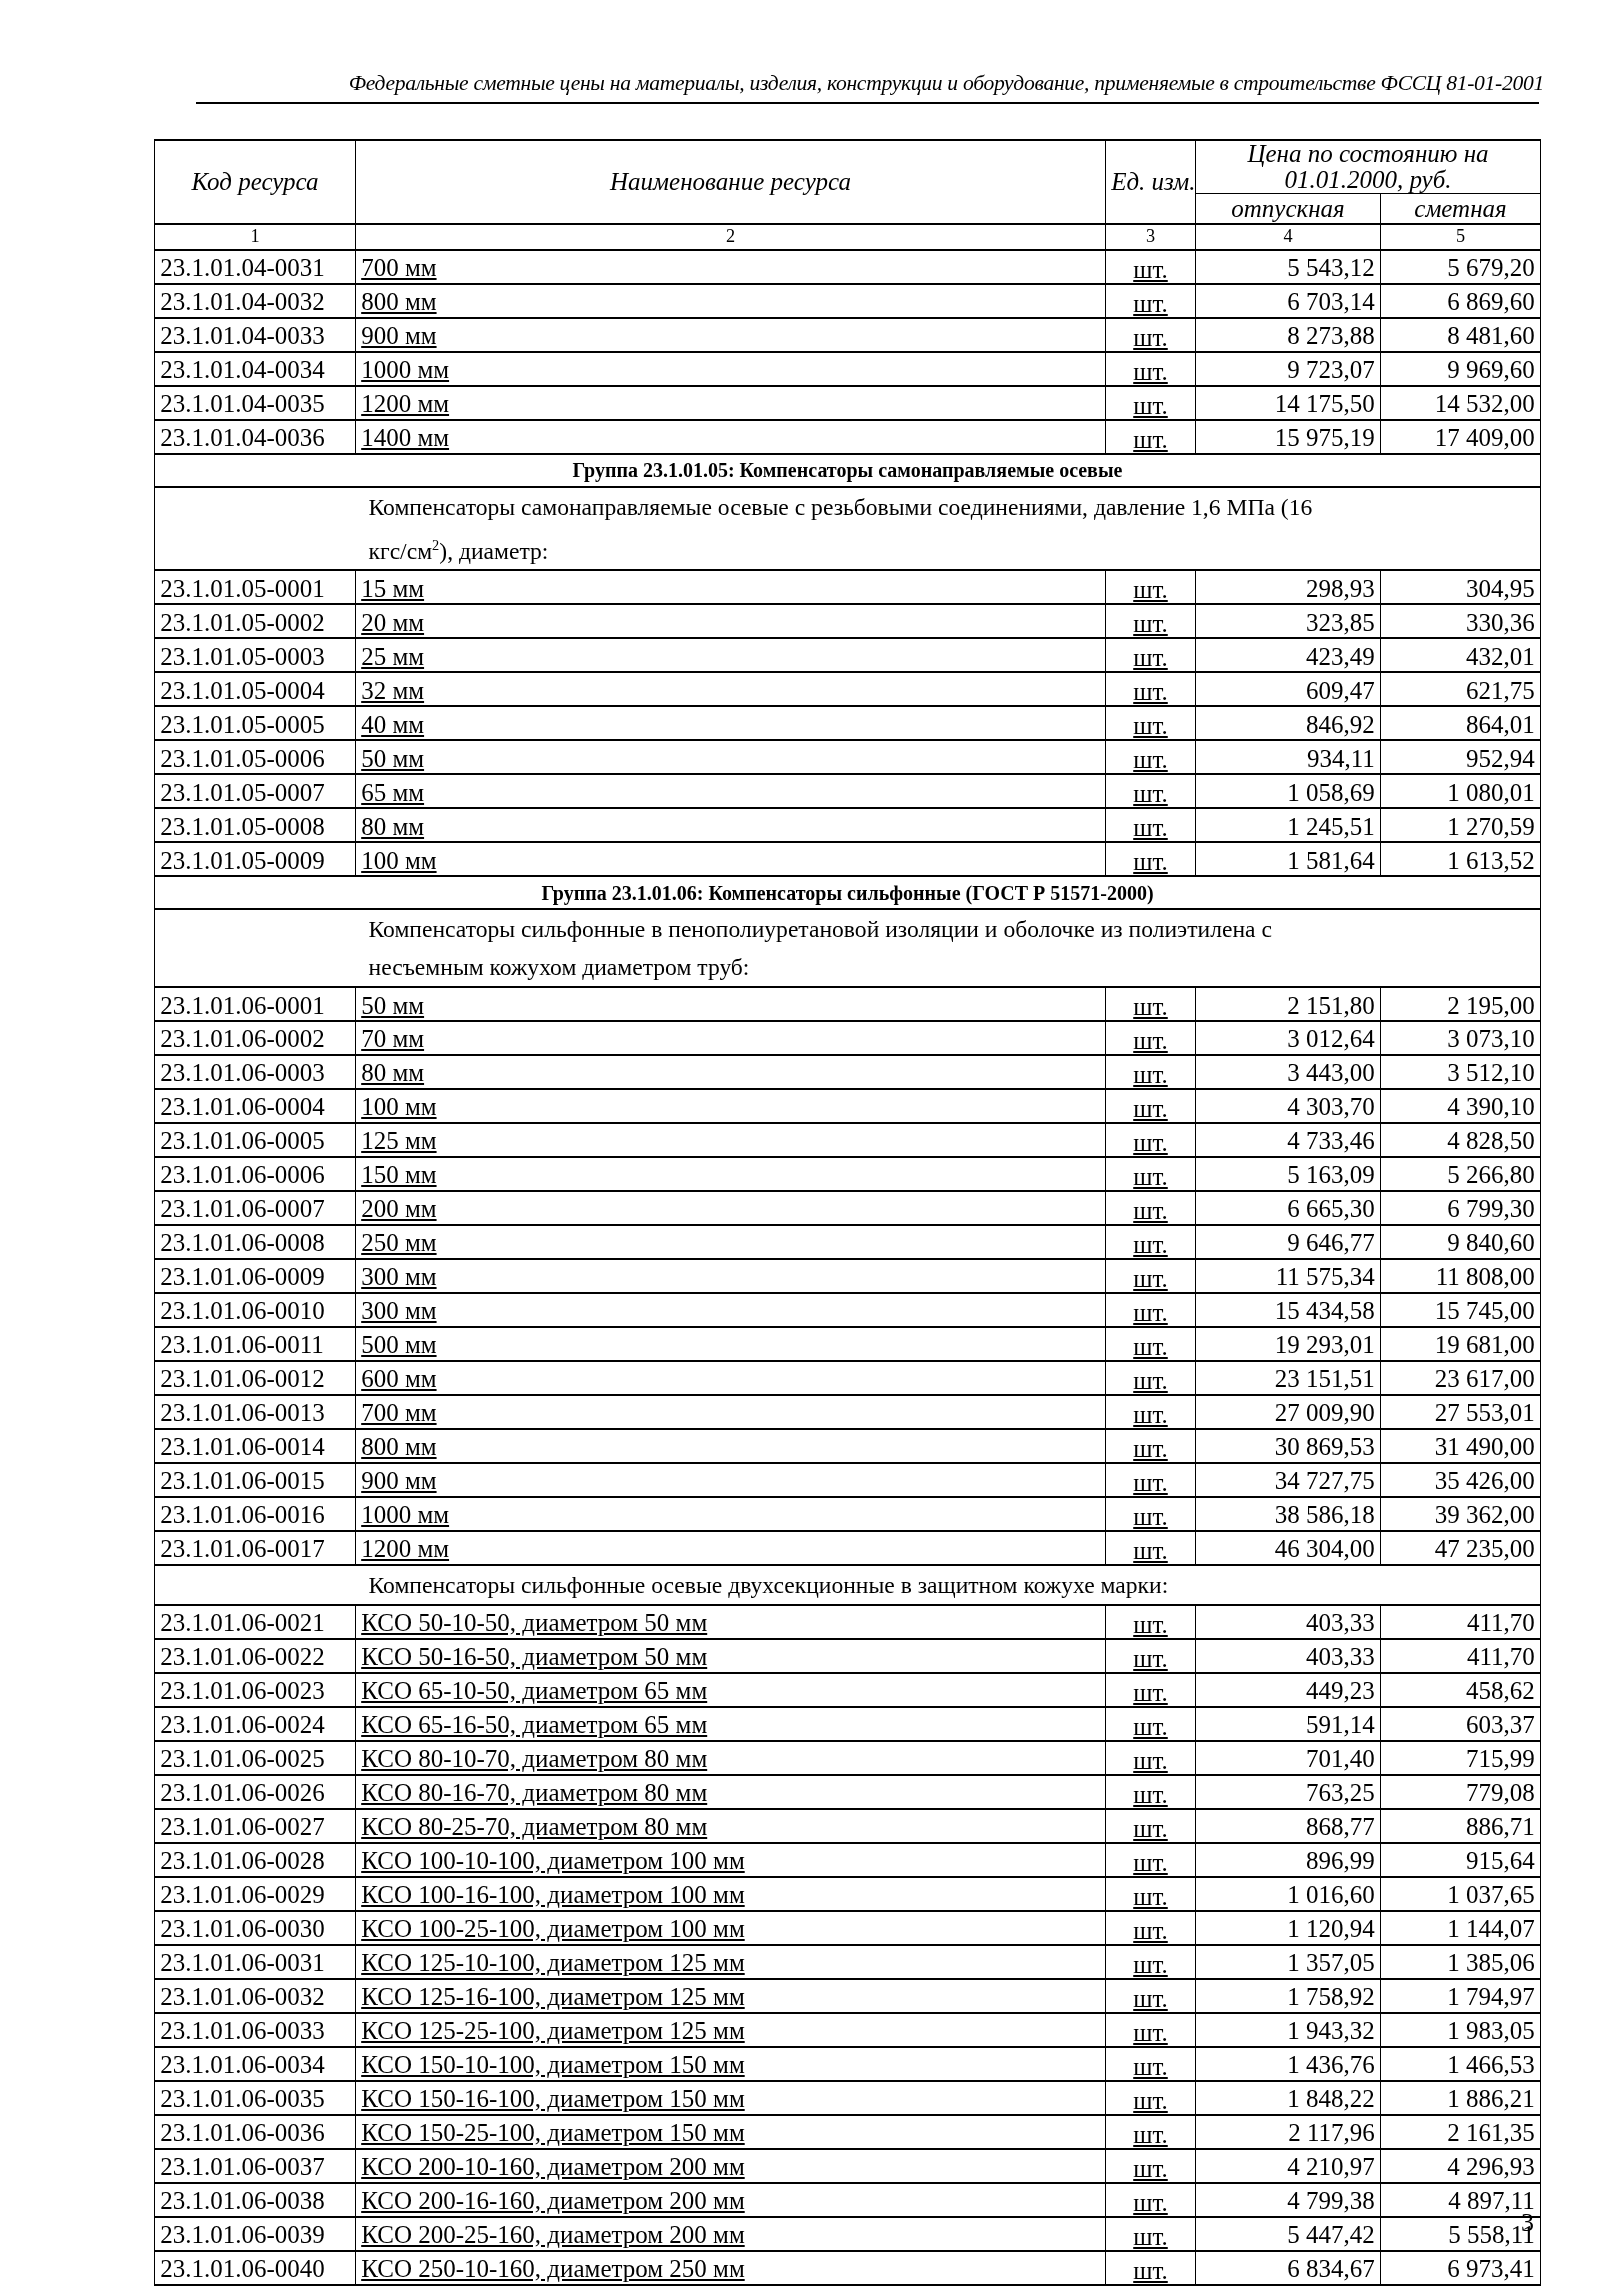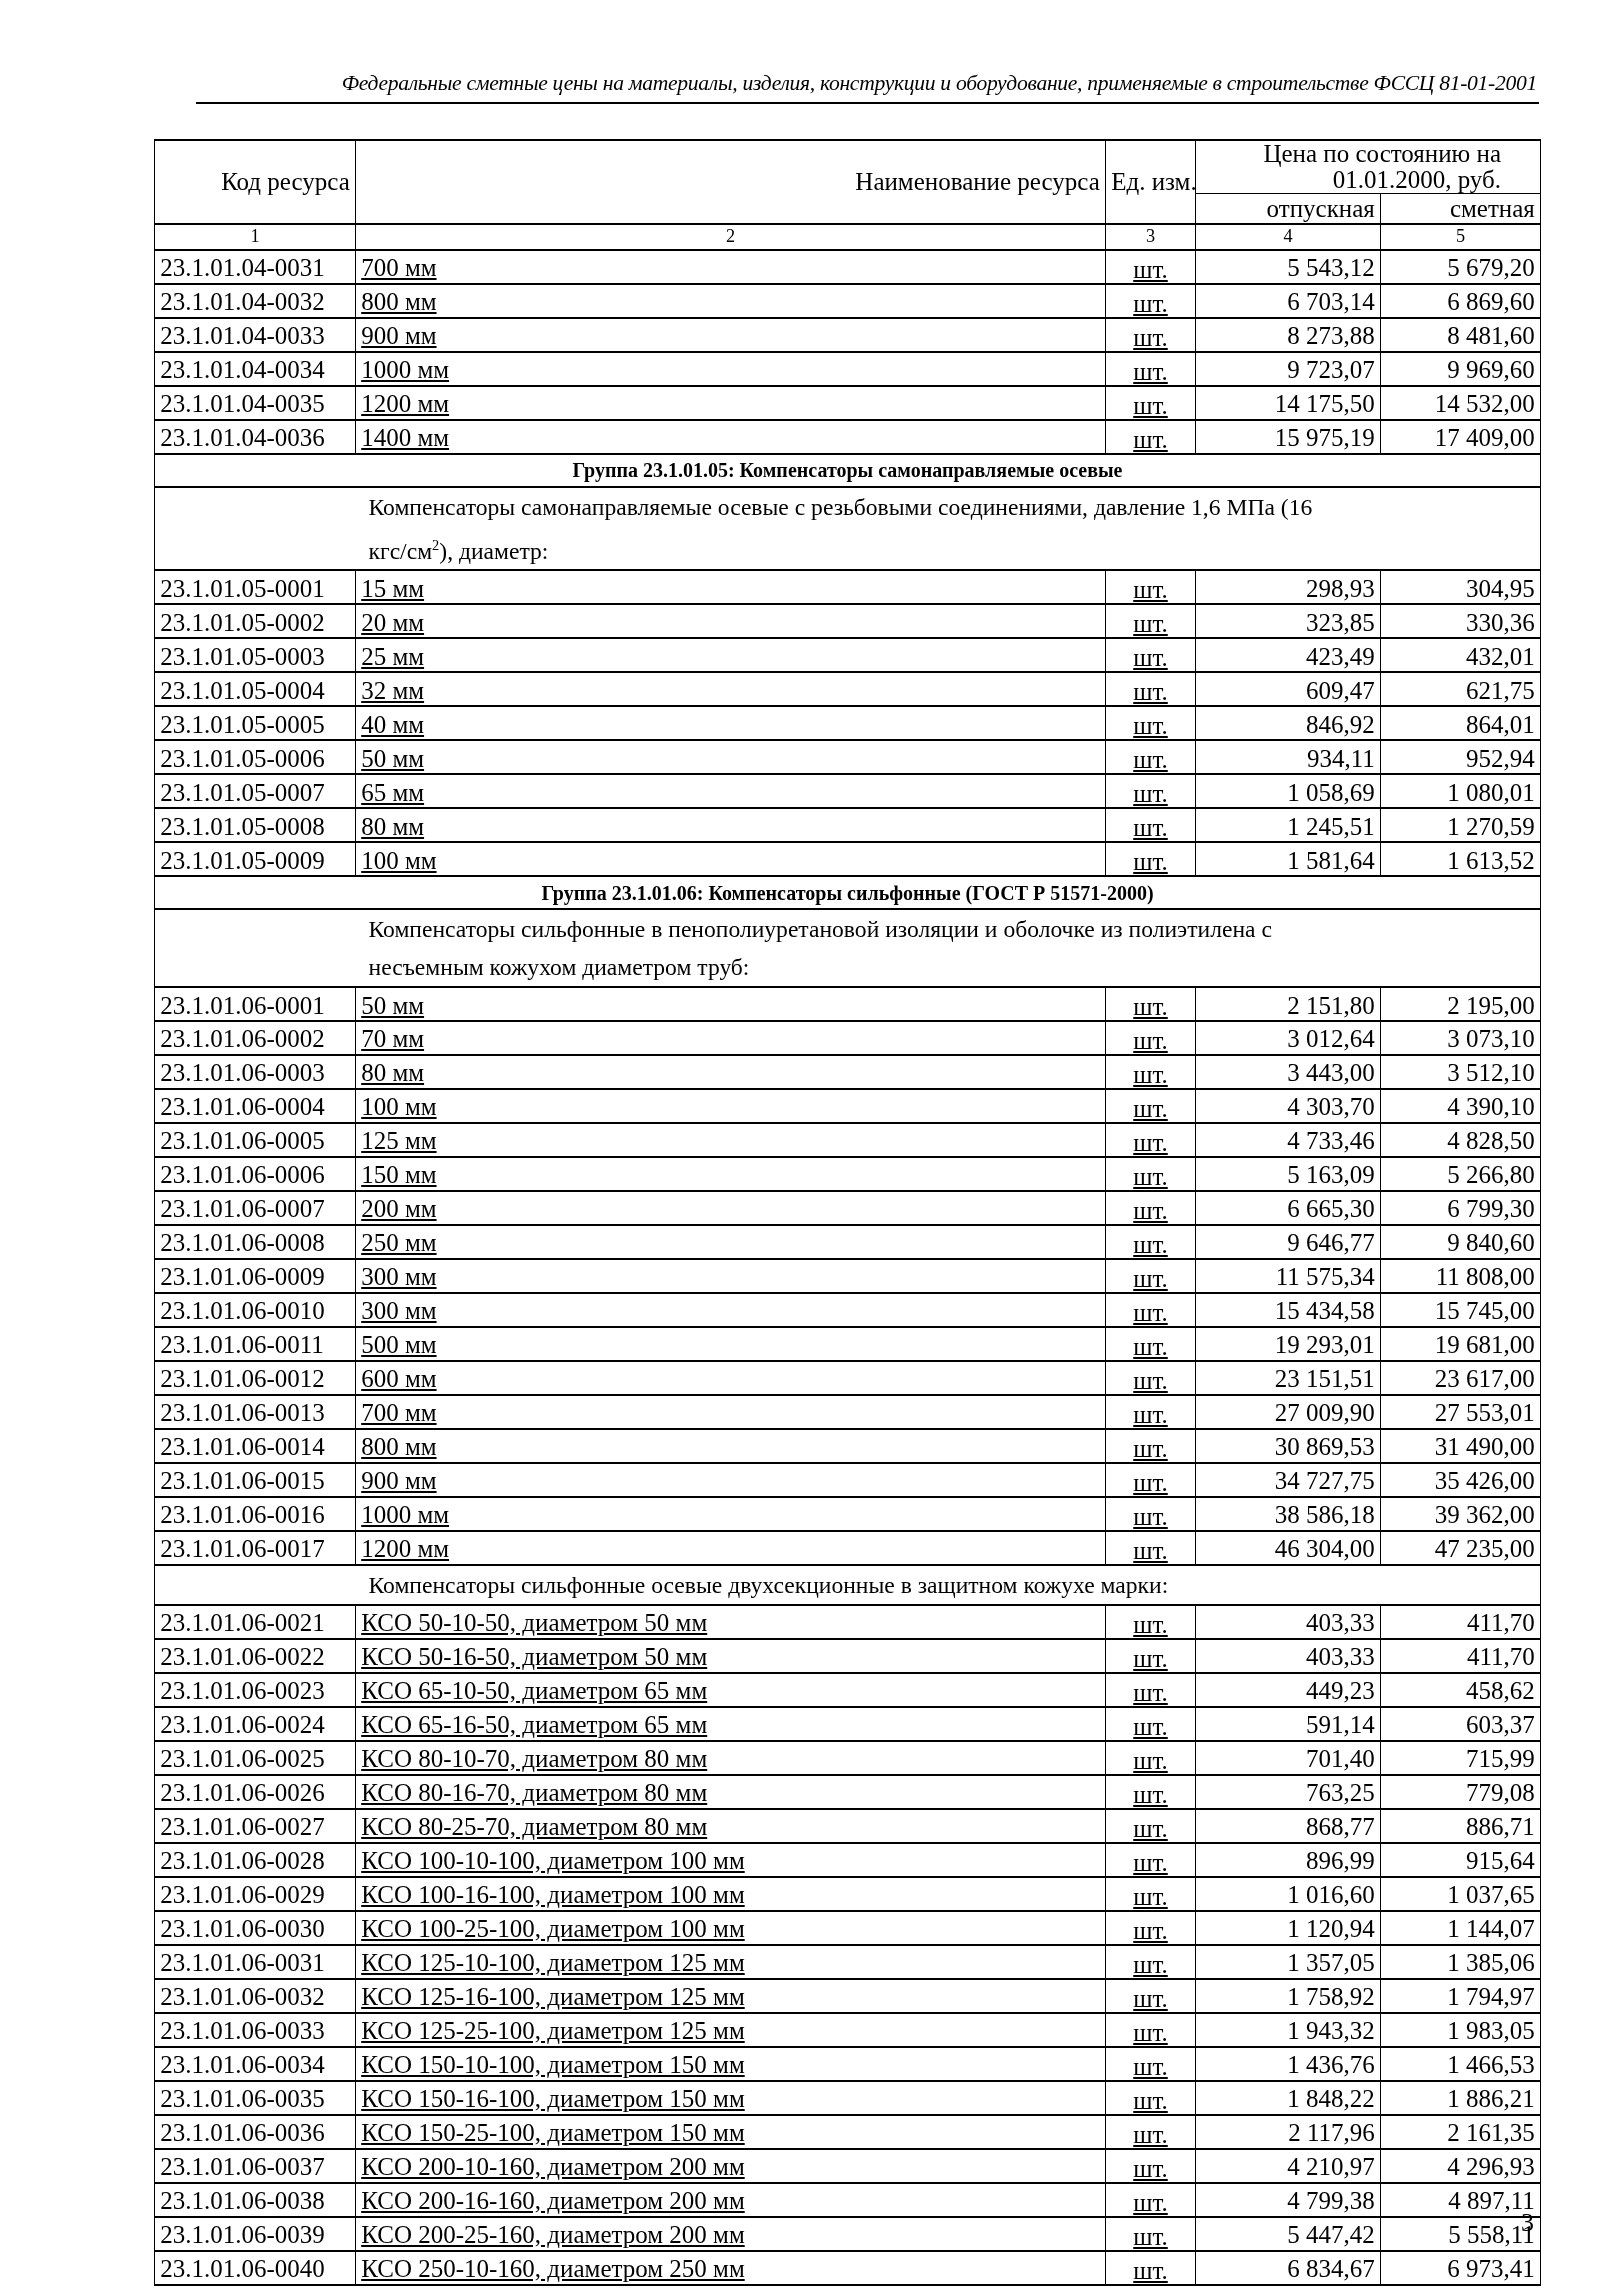--- a/index.html
+++ b/index.html
@@ -1,32 +1,32 @@
 <!DOCTYPE html>
 <html style="font-size:10.5px"><head>
 <meta charset="utf-8">
 <style>
   html, body { margin: 0; padding: 0; background: #ffffff; }
   body { width: 1623px; height: 2295px; position: relative; font-family: "Liberation Serif", "DejaVu Serif", serif; color: #000; }
   .running-header {
-    position: absolute; left: 196px; top: 71px; width: 1341px;
+    position: absolute; left: 203px; top: 71px; width: 1341px;
     font-style: italic; font-size: 21.6px; text-align: right; letter-spacing: -0.3px;
     white-space: nowrap;
   }
   .header-rule { position: absolute; left: 196px; top: 102px; width: 1343px; height: 2px; background: #000; }
   table.price-table {
     position: absolute; left: 154px; top: 139px; width: 1386px;
     border-collapse: collapse; table-layout: fixed;
   }
   table.price-table td, table.price-table th {
     border: 0.7px solid #000; padding: 0 5.2px; font-weight: normal;
     font-size: 25px; line-height: 26px; height: 29px; overflow: hidden; white-space: nowrap;
   }
   table.price-table tr.data-row td { border-bottom: 2px solid #000; height: 29.4px; padding-top: 2.6px; }
-  th.hdr { font-size: 18.3px; line-height: 23.6px; text-align: right; vertical-align: middle; }
+  th.hdr { font-size: 18.3px; line-height: 23.6px; text-align: center; vertical-align: middle; font-style: italic; }
   tr.hdr-row1 th { border-top: 2px solid #000; }
   tr.colnum-row td { font-size: 18.3px; text-align: center; height: 23.6px; line-height: 23.6px; border-bottom: 2px solid #000; border-top: 2px solid #000; }
   td.code { text-align: left; }
   td.name { padding-left: 38px; text-decoration: underline; }
   td.unit { text-align: center; font-size: 22px; vertical-align: bottom; text-decoration: underline; }
   td.price { text-align: right; }
   tr.group-row td { font-weight: bold; text-align: center; font-size: 20px; height: 31px; border-bottom: 2px solid #000; }
   tr.desc-row td { font-size: 23.6px; line-height: 38px; white-space: normal; border-bottom: 2px solid #000; padding-left: 5.2px; }
   tr.desc-row td.desc-text { padding-left: 13px; }
   tr.desc-row td.desc-empty { border-right: none; }

